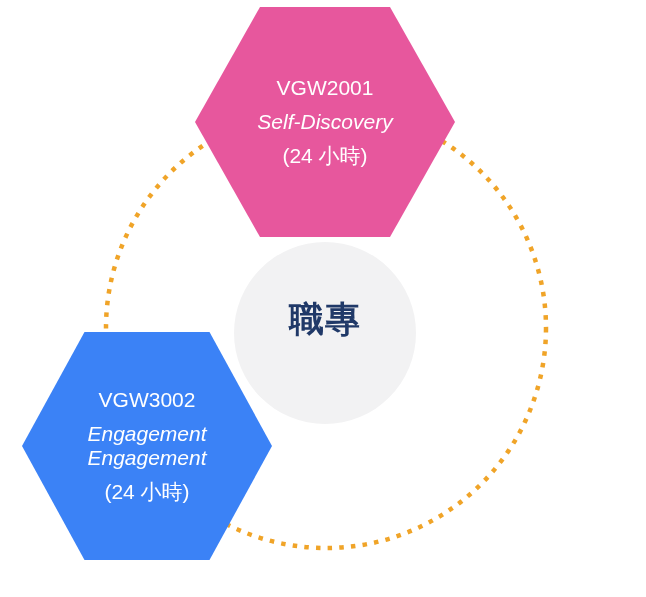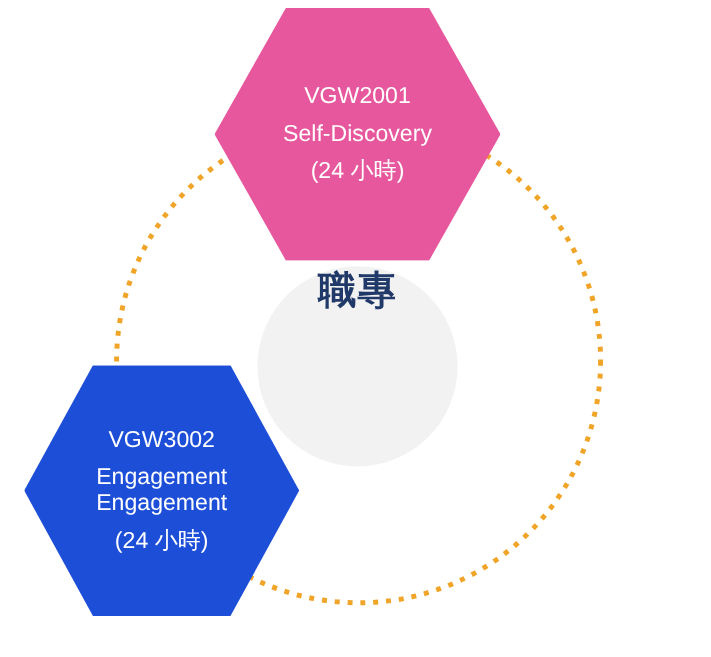--- a/index.html
+++ b/index.html
@@ -34,34 +34,35 @@
   }
   .hex-top    { left: 195px; top: 7px;   width: 260px; height: 230px; }
   .hex-left   { left: 22px;  top: 332px; width: 250px; height: 228px; }
   .hex-right  { left: 366px; top: 332px; width: 262px; height: 228px; }
 
   .hex-code, .hex-name, .hex-hours {
     font-size: 21px;
     line-height: 1.15;
   }
   .hex-code  { margin-bottom: 10px; }
-  .hex-name  { margin-bottom: 10px; }
+  .hex-name  { margin-bottom: 10px; font-style: italic; }
   .hex-left .hex-name { max-width: 170px; }
 
   .center-circle {
     position: absolute;
     left: 234px;
     top: 242px;
     width: 182px;
     height: 182px;
     border-radius: 50%;
     z-index: 2;
     display: flex;
     flex-direction: column;
     align-items: center;
+    justify-content: center;
     text-align: center;
     padding-bottom: 27px;
     box-sizing: border-box;
   }
   .center-line {
     font-size: 35px;
     font-weight: 700;
     line-height: 1.28;
     letter-spacing: 1px;
   }
@@ -74,21 +75,21 @@
   <svg class="dotted-ring" viewBox="0 0 646 597" aria-hidden="true">
     <circle cx="326" cy="328" r="220" fill="none" stroke-width="4.5" stroke-dasharray="4.5 7.2" style="stroke: rgb(240, 164, 40);"></circle>
   </svg>
 
   <div class="hex hex-top" style="background-color: rgb(231, 87, 157); color: rgb(255, 255, 255);">
     <div class="hex-code">VGW2001</div>
     <div class="hex-name">Self-Discovery</div>
     <div class="hex-hours">(24 小時)</div>
   </div>
 
-  <div class="hex hex-left" style="background-color: #1d4ed8; color: rgb(255, 255, 255);">
+  <div class="hex hex-left" style="background-color: #3b82f6; color: rgb(255, 255, 255);">
     <div class="hex-code">VGW3002</div>
     <div class="hex-name">Engagement Engagement</div>
     <div class="hex-hours">(24 小時)</div>
   </div>
 
 
   <div class="center-circle" style="background-color: rgb(242, 242, 243); color: rgb(32, 57, 104);">
     <div class="center-line">職專</div>
   </div>
 

